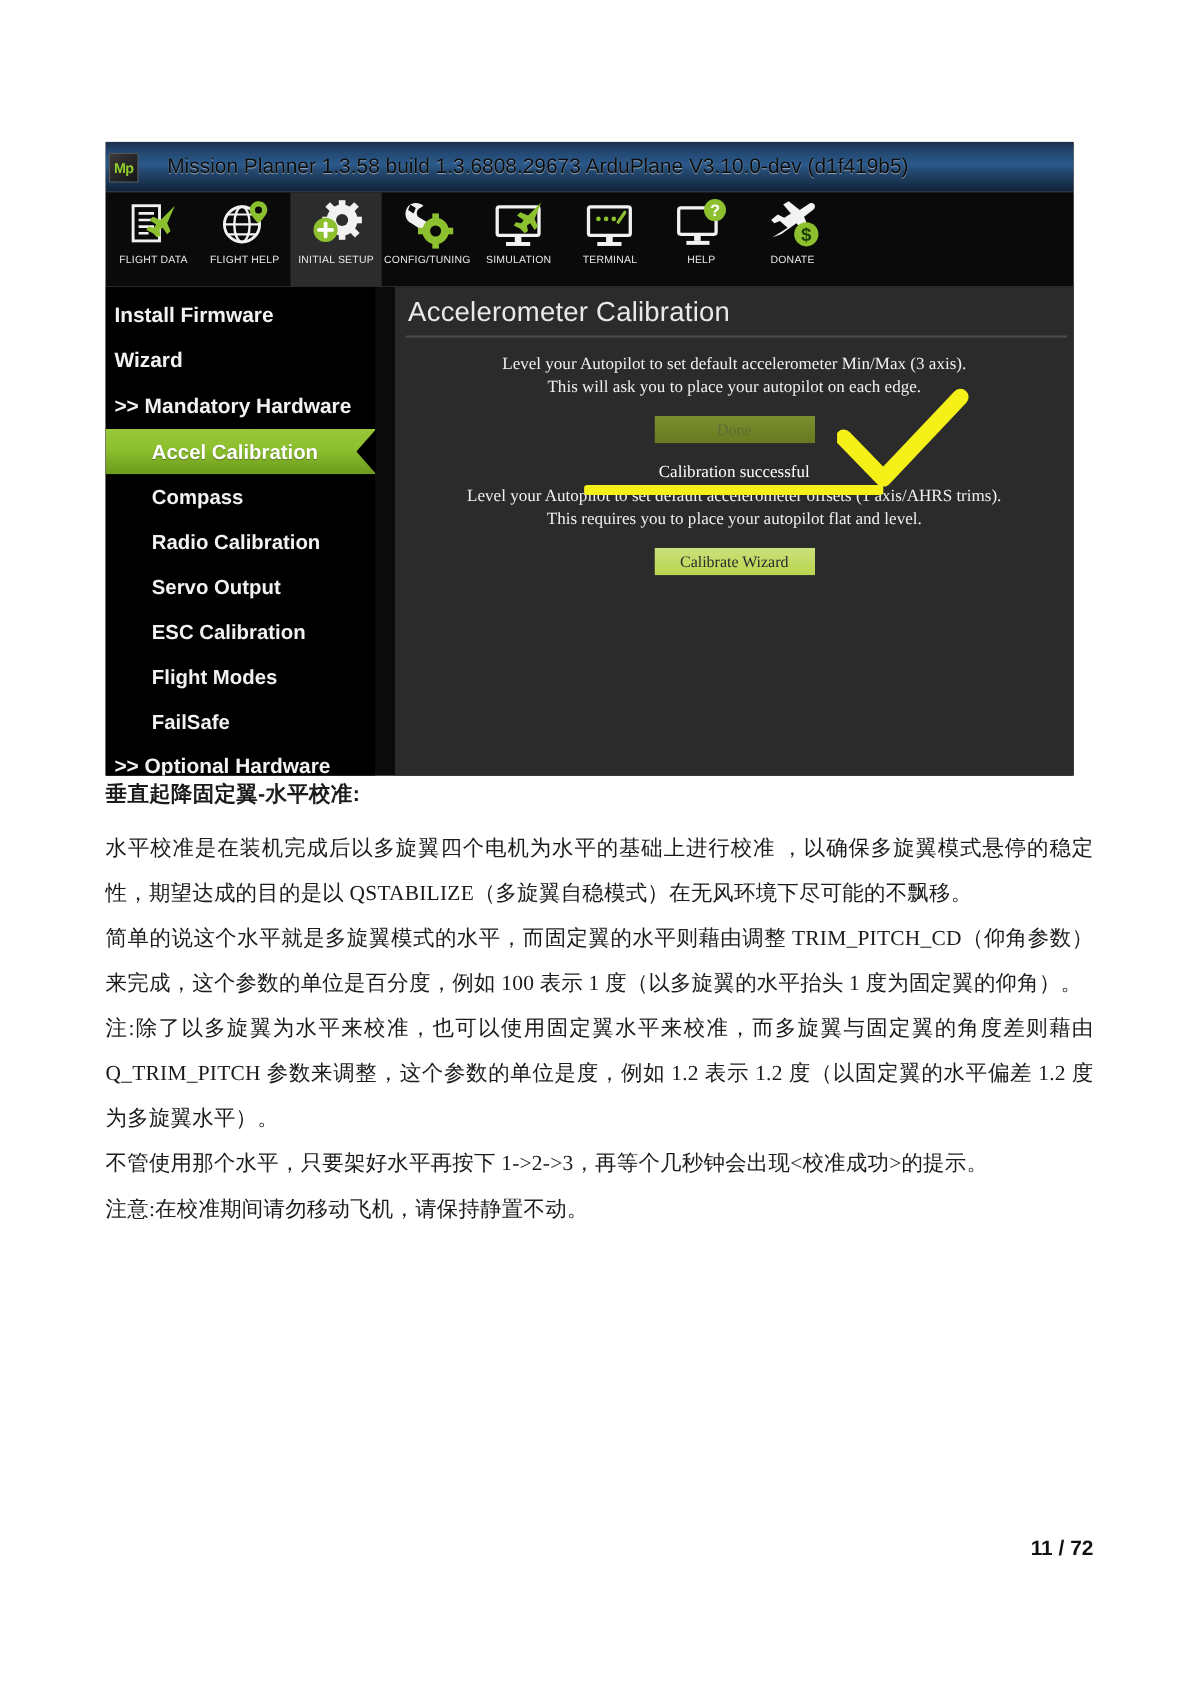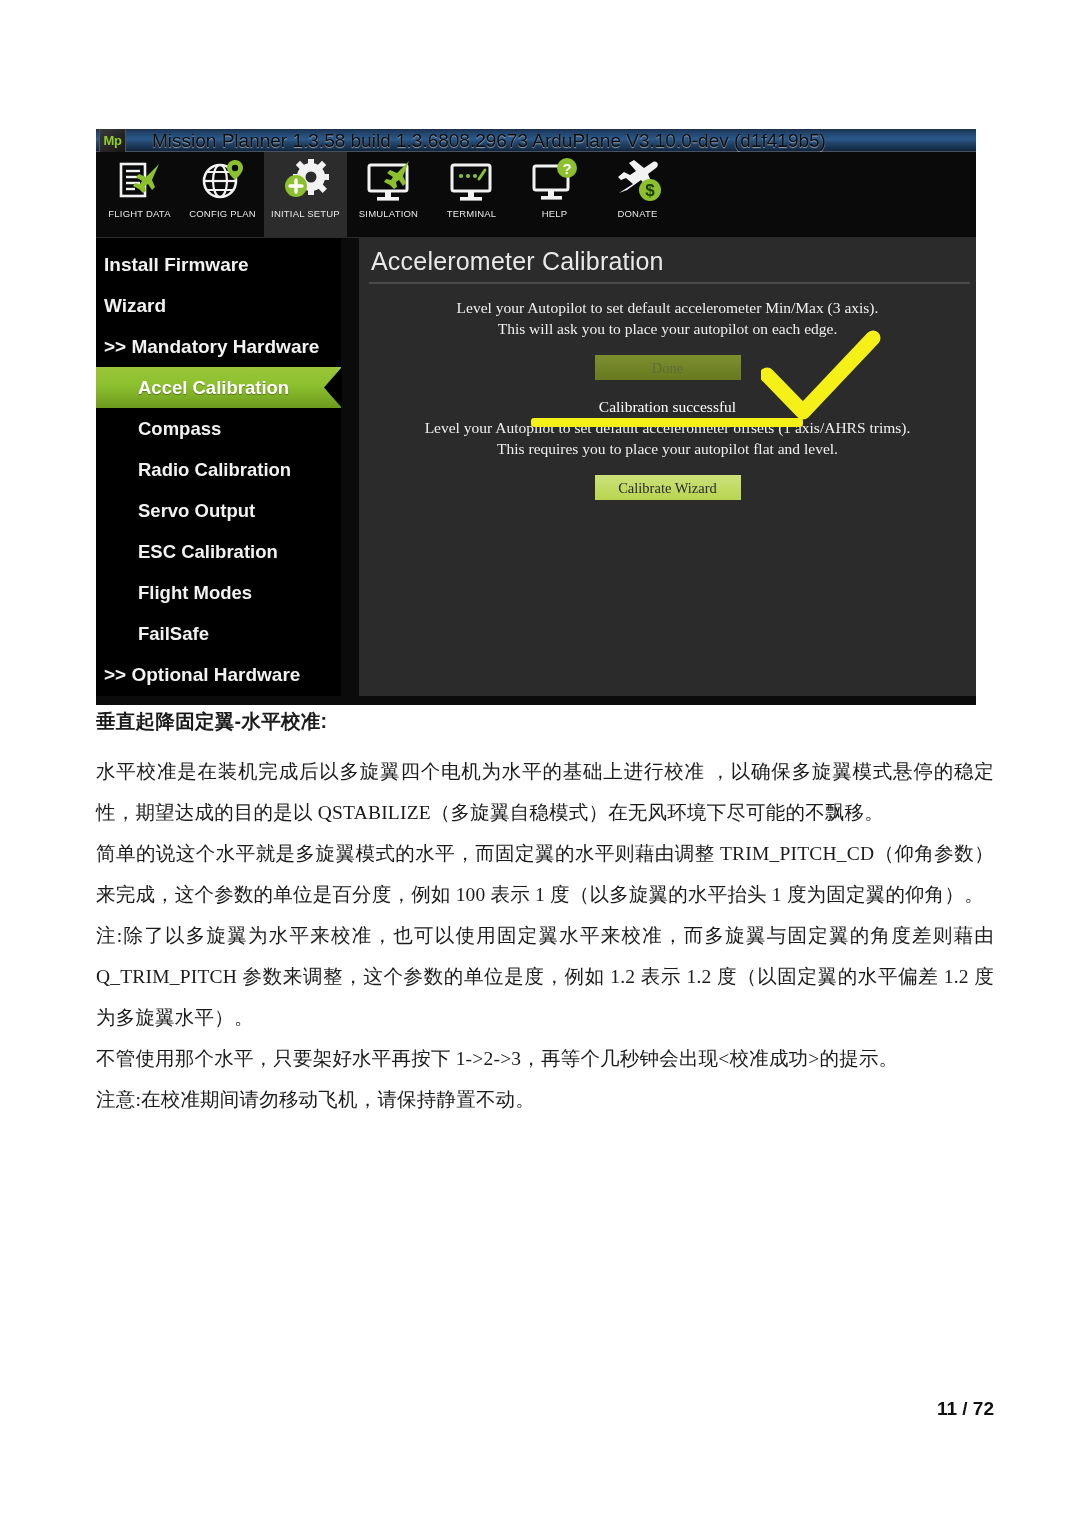--- a/index.html
+++ b/index.html
@@ -29,21 +29,21 @@
     top: 129px;
     width: 880px;
     height: 576px;
     background: #0b0b0b;
     overflow: hidden;
     font-family: "Liberation Sans", "DejaVu Sans", sans-serif;
   }
 
   .mp-titlebar {
     position: relative;
-    height: 23px;
+    height: 46px;
     background: linear-gradient(to bottom,
         #1b2f4a 0%, #22466e 18%, #2b5a8c 45%,
         #24486f 58%, #17304c 85%, #101f33 100%);
     display: flex;
     align-items: center;
     box-shadow: inset 0 -1px 0 rgba(255,255,255,0.22);
   }
   .mp-logo {
     width: 25px;
     height: 25px;
@@ -303,21 +303,21 @@
       <div class="tb-item">
         <svg class="tb-icon" viewBox="0 0 50 50">
           <circle cx="22" cy="24" r="16" fill="none" stroke="#f2f2f2" stroke-width="2.6"></circle>
           <ellipse cx="22" cy="24" rx="7" ry="16" fill="none" stroke="#f2f2f2" stroke-width="2.2"></ellipse>
           <line x1="6" y1="24" x2="38" y2="24" stroke="#f2f2f2" stroke-width="2.2"></line>
           <line x1="9" y1="15" x2="35" y2="15" stroke="#f2f2f2" stroke-width="2"></line>
           <line x1="9" y1="33" x2="35" y2="33" stroke="#f2f2f2" stroke-width="2"></line>
           <path d="M37 3 C32 3 29 7 29 11 C29 16 37 23 37 23 C37 23 45 16 45 11 C45 7 42 3 37 3 Z" fill="#8cc02e"></path>
           <circle cx="37" cy="11" r="3.2" fill="#0a0a0a"></circle>
         </svg>
-        <div class="tb-label">CONFIG PLAN</div>
+        <div class="tb-label">FLIGHT HELP</div>
       </div>
 
       <div class="tb-item active">
         <svg class="tb-icon" viewBox="0 0 50 50">
           <path d="M31 8 m-12,0 a12,12 0 1,0 24,0 a12,12 0 1,0 -24,0" fill="none"></path>
           <g fill="#f2f2f2">
             <circle cx="30" cy="20" r="14"></circle>
             <rect x="27" y="2" width="6" height="7"></rect>
             <rect x="27" y="31" width="6" height="7"></rect>
             <rect x="12" y="17" width="7" height="6"></rect>
@@ -330,20 +330,35 @@
           <circle cx="30" cy="20" r="5.5" fill="#2c2c2c"></circle>
           <circle cx="15" cy="29" r="11" fill="#8cc02e"></circle>
           <g stroke="#ffffff" stroke-width="3.4" stroke-linecap="round">
             <line x1="15" y1="23" x2="15" y2="35"></line>
             <line x1="9" y1="29" x2="21" y2="29"></line>
           </g>
         </svg>
         <div class="tb-label">INITIAL SETUP</div>
       </div>
 
+      <div class="tb-item">
+        <svg class="tb-icon" viewBox="0 0 50 50">
+          <path d="M21 7 C16 3 9 4 6 9 C3 14 5 21 10 23 L25 33 L31 26 L16 17 C14 14 15 10 18 9 Z" fill="#f2f2f2"></path>
+          <path d="M9 6 L14 9 L12 14 L7 11 Z" fill="#0a0a0a"></path>
+          <g fill="#8cc02e">
+            <circle cx="32" cy="30" r="12"></circle>
+            <rect x="29" y="14" width="6" height="6"></rect>
+            <rect x="29" y="40" width="6" height="6"></rect>
+            <rect x="16" y="27" width="6" height="6"></rect>
+            <rect x="42" y="27" width="6" height="6"></rect>
+          </g>
+          <circle cx="32" cy="30" r="5" fill="#0a0a0a"></circle>
+        </svg>
+        <div class="tb-label">CONFIG/TUNING</div>
+      </div>
 
       <div class="tb-item">
         <svg class="tb-icon" viewBox="0 0 50 50">
           <rect x="5" y="8" width="38" height="26" rx="2" fill="none" stroke="#f2f2f2" stroke-width="3"></rect>
           <rect x="21" y="34" width="6" height="6" fill="#f2f2f2"></rect>
           <rect x="13" y="40" width="22" height="3.6" fill="#f2f2f2"></rect>
           <path d="M45 4 L33 16 L26 13 L23 16 L29 20 L27 23 L22 22 L20 25 L26 28 L30 32 L33 30 L32 25 L35 23 L39 29 L42 26 L39 19 Z" fill="#8cc02e"></path>
         </svg>
         <div class="tb-label">SIMULATION</div>
       </div>

